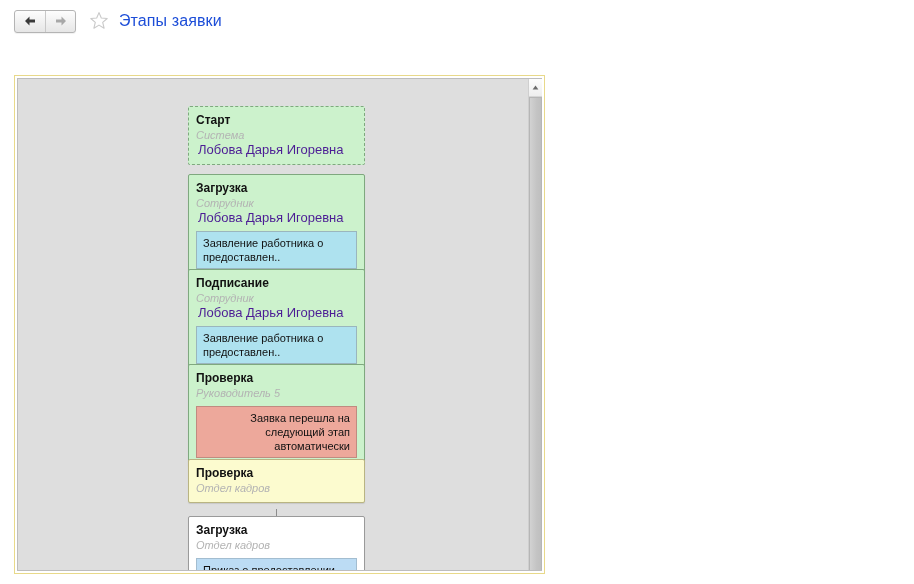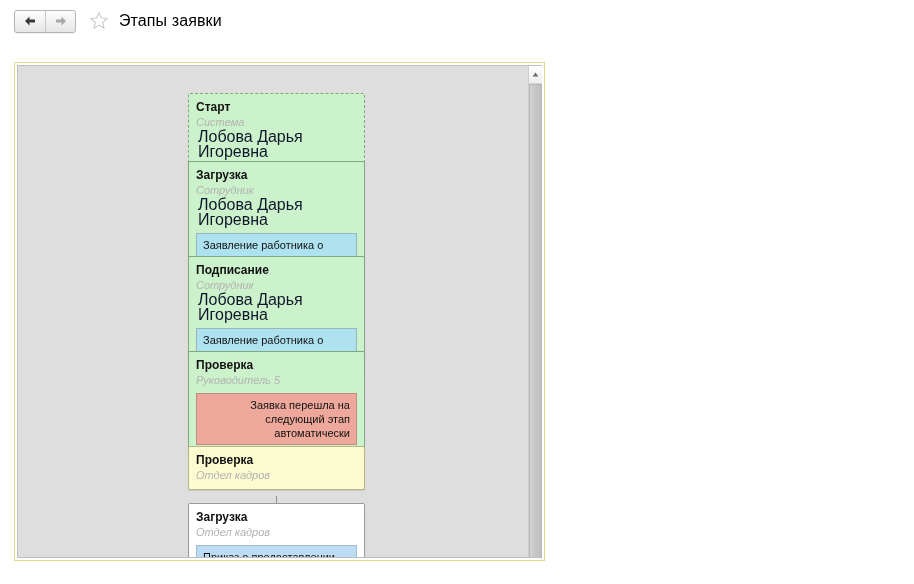--- a/index.html
+++ b/index.html
@@ -36,29 +36,29 @@
   }
   .nav-btn + .nav-btn{border-left:1px solid #c8c8c8;}
   .nav-btn svg{display:block;}
   .star{
     margin-left:12px;width:22px;height:22px;
     display:flex;align-items:center;justify-content:center;
   }
   .title{
     margin-left:9px;
     font-size:16px;
-    color:#000000;
+    color:#1d4ed8;
     letter-spacing:.1px;
     white-space:nowrap;
   }
 
   
   .panel{
     position:absolute;
-    left:14px;top:62px;
+    left:14px;top:75px;
     width:531px;height:499px;
     border:1px solid #e8d98a;
     background:#ffffff;
     box-sizing:border-box;
     padding:2px;
   }
   .panel-inner{
     position:relative;
     width:100%;height:100%;
     border:1px solid #bdbdbd;
@@ -126,22 +126,22 @@
     line-height:14px;
     margin-bottom:2px;
   }
   .node-role{
     font-size:11px;
     color:#b3b3b3;
     line-height:13px;
     font-style:italic;
   }
   .node-person{
-    font-size:16px;
-    color:#0f172a;
+    font-size:13px;
+    color:#4c1d95;
     line-height:15px;
     padding-left:2px;
   }
   .badge{
     margin-top:6px;
     border:1px solid #9e9e9e;
     border-radius:0;
     padding:4px 6px;
     font-size:11px;
     line-height:14px;

